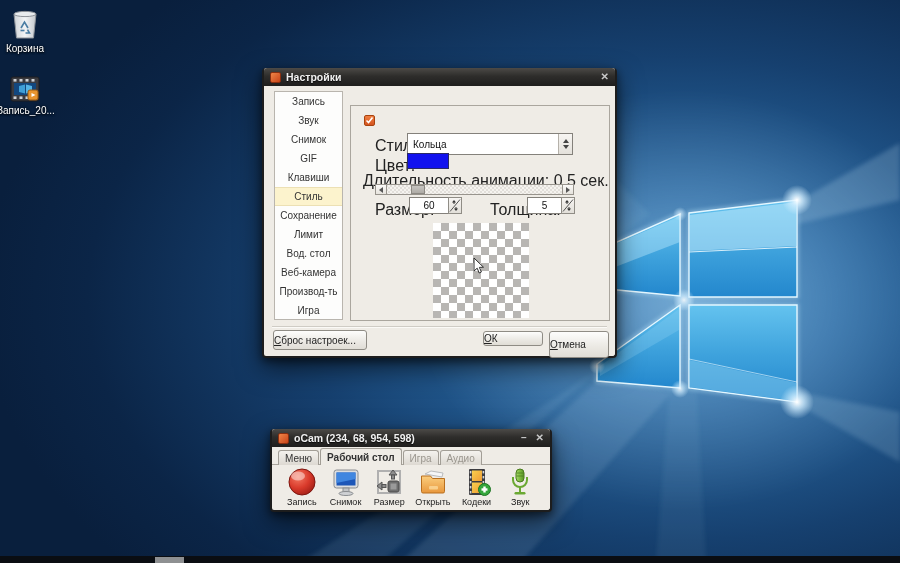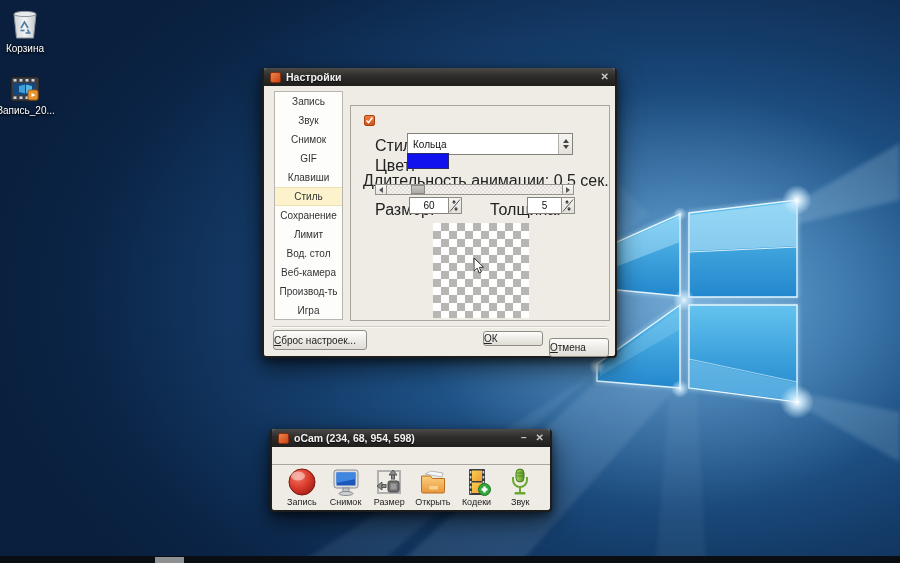--- a/index.html
+++ b/index.html
@@ -314,35 +314,41 @@
     </div>
 
     <div class="groove"></div>
 
     <div class="pushbtn" style="left:9px;top:262px;width:94px">
       <span class="bl">Сброс настроек...</span>
     </div>
     <div class="pushbtn" style="left:219px;top:263px;width:60px;height:15px">
       <span class="bl">ОК</span>
     </div>
-    <div class="pushbtn" style="left:285px;top:270px;width:60px;height:19px">
+    <div class="pushbtn" style="left:285px;top:263px;width:60px;height:27px">
       <span class="bl">Отмена</span>
     </div>
   </div>
 
   <div class="win" id="ocam-win">
     <div class="titlebar">
       <span class="t-icon"></span>
       <span class="t-text">oCam (234, 68, 954, 598)</span>
       <span class="t-btns">
         <span>–</span>
         <span>✕</span>
       </span>
     </div>
 
+    <div class="tabrow">
+      <div class="tab">Меню</div>
+      <div class="tab active">Рабочий стол</div>
+      <div class="tab dis">Игра</div>
+      <div class="tab dis">Аудио</div>
+    </div>
     <div class="ocam-sep"></div>
 
     <div class="toolbar">
       <div class="toolbtn">
         <svg width="30" height="30" viewBox="0 0 30 30">
           <defs>
               <radialGradient id="recG" cx="0.35" cy="0.3" r="0.8">
             <stop offset="0" stop-color="#f47962"></stop>
                 <stop offset="0.55" stop-color="#d93a2b"></stop>
                 <stop offset="1" stop-color="#9c1d15"></stop>

